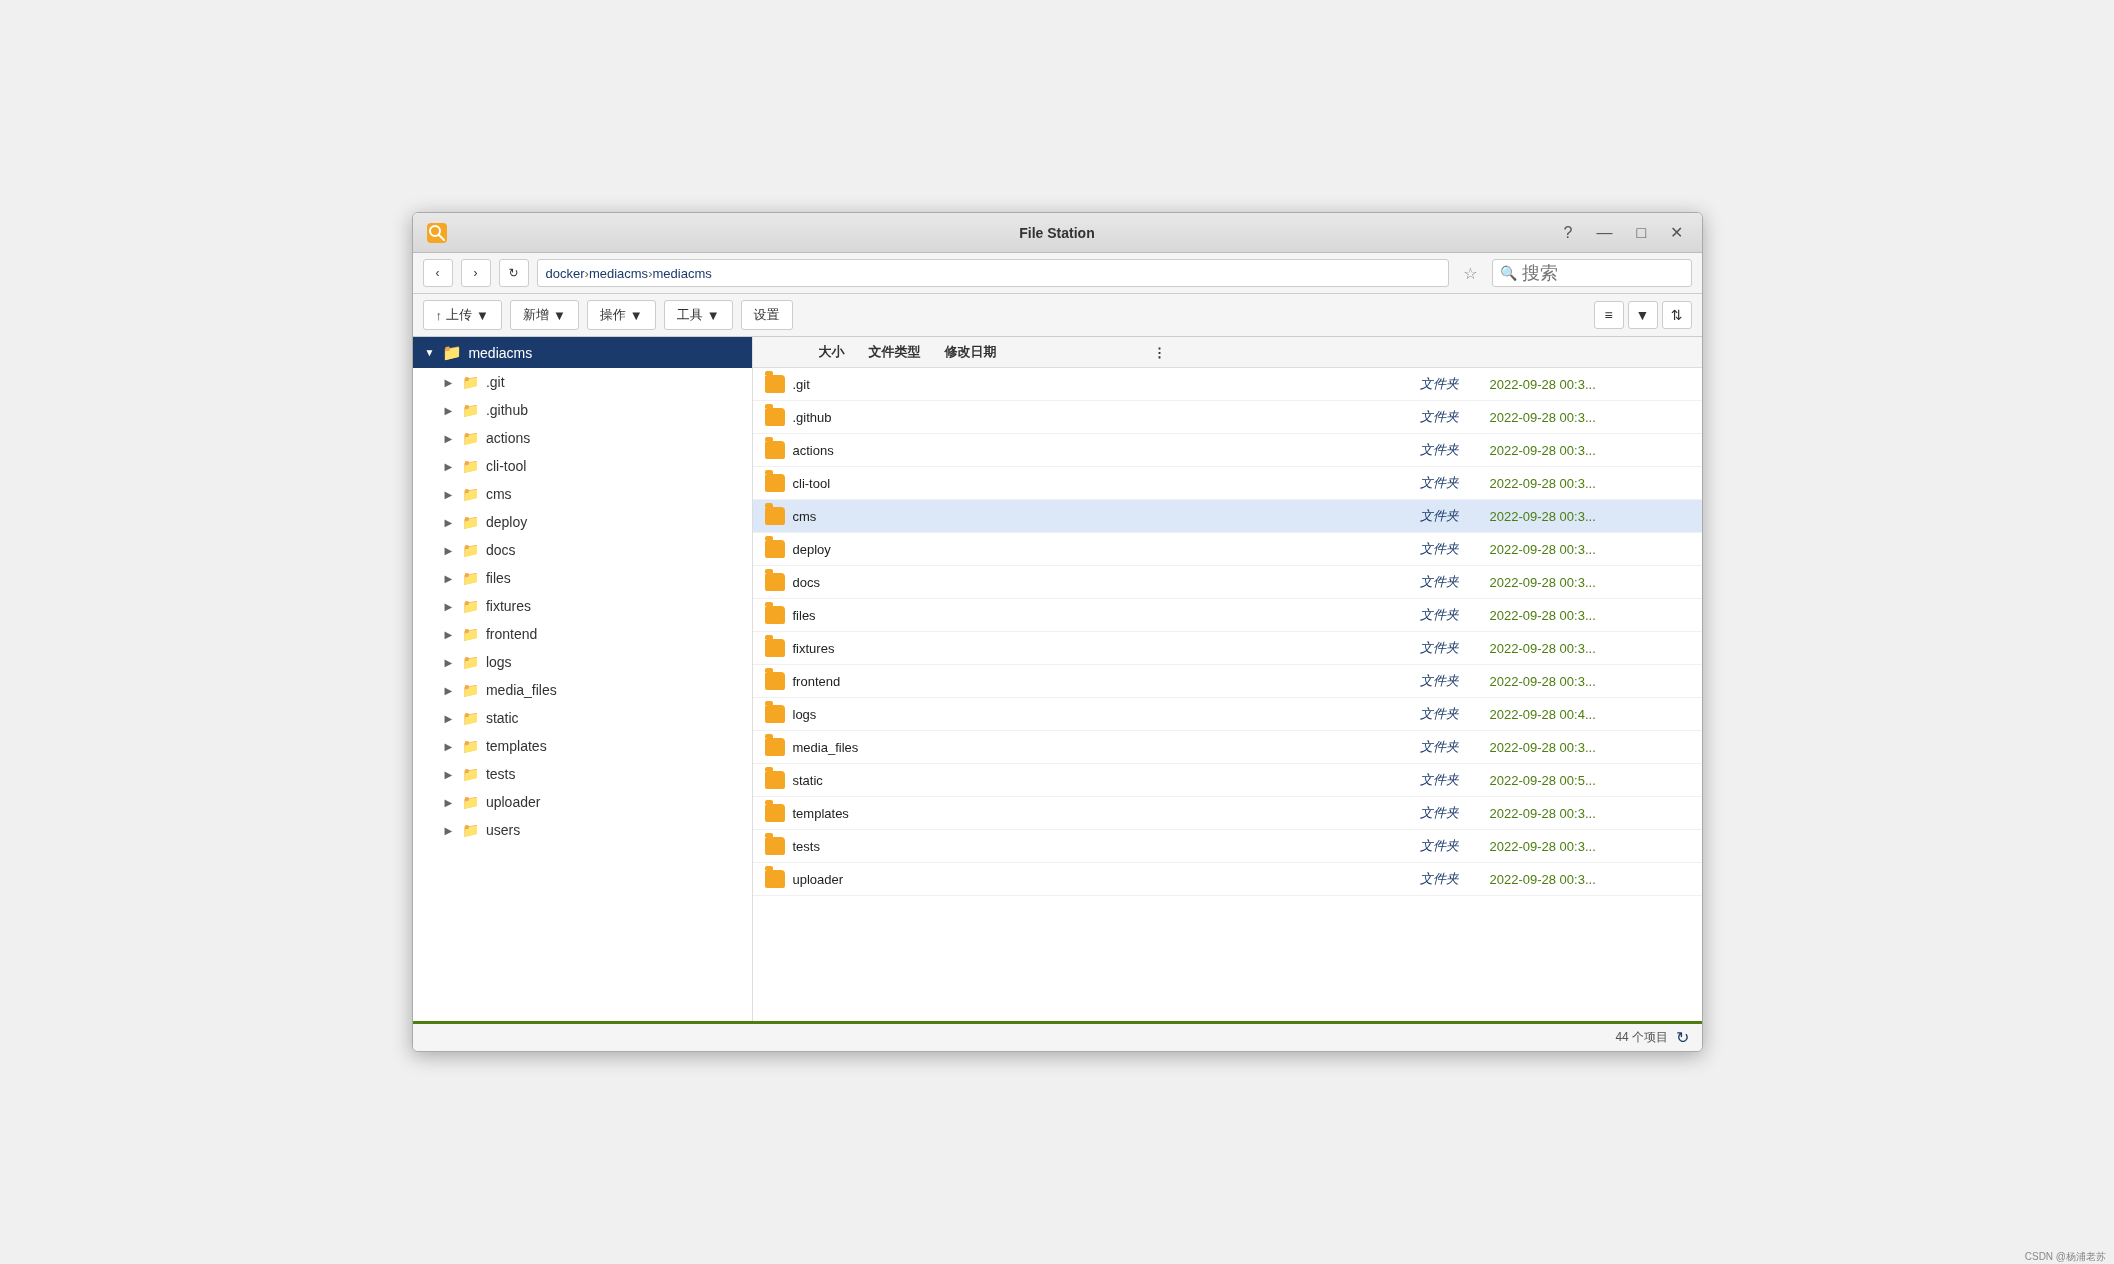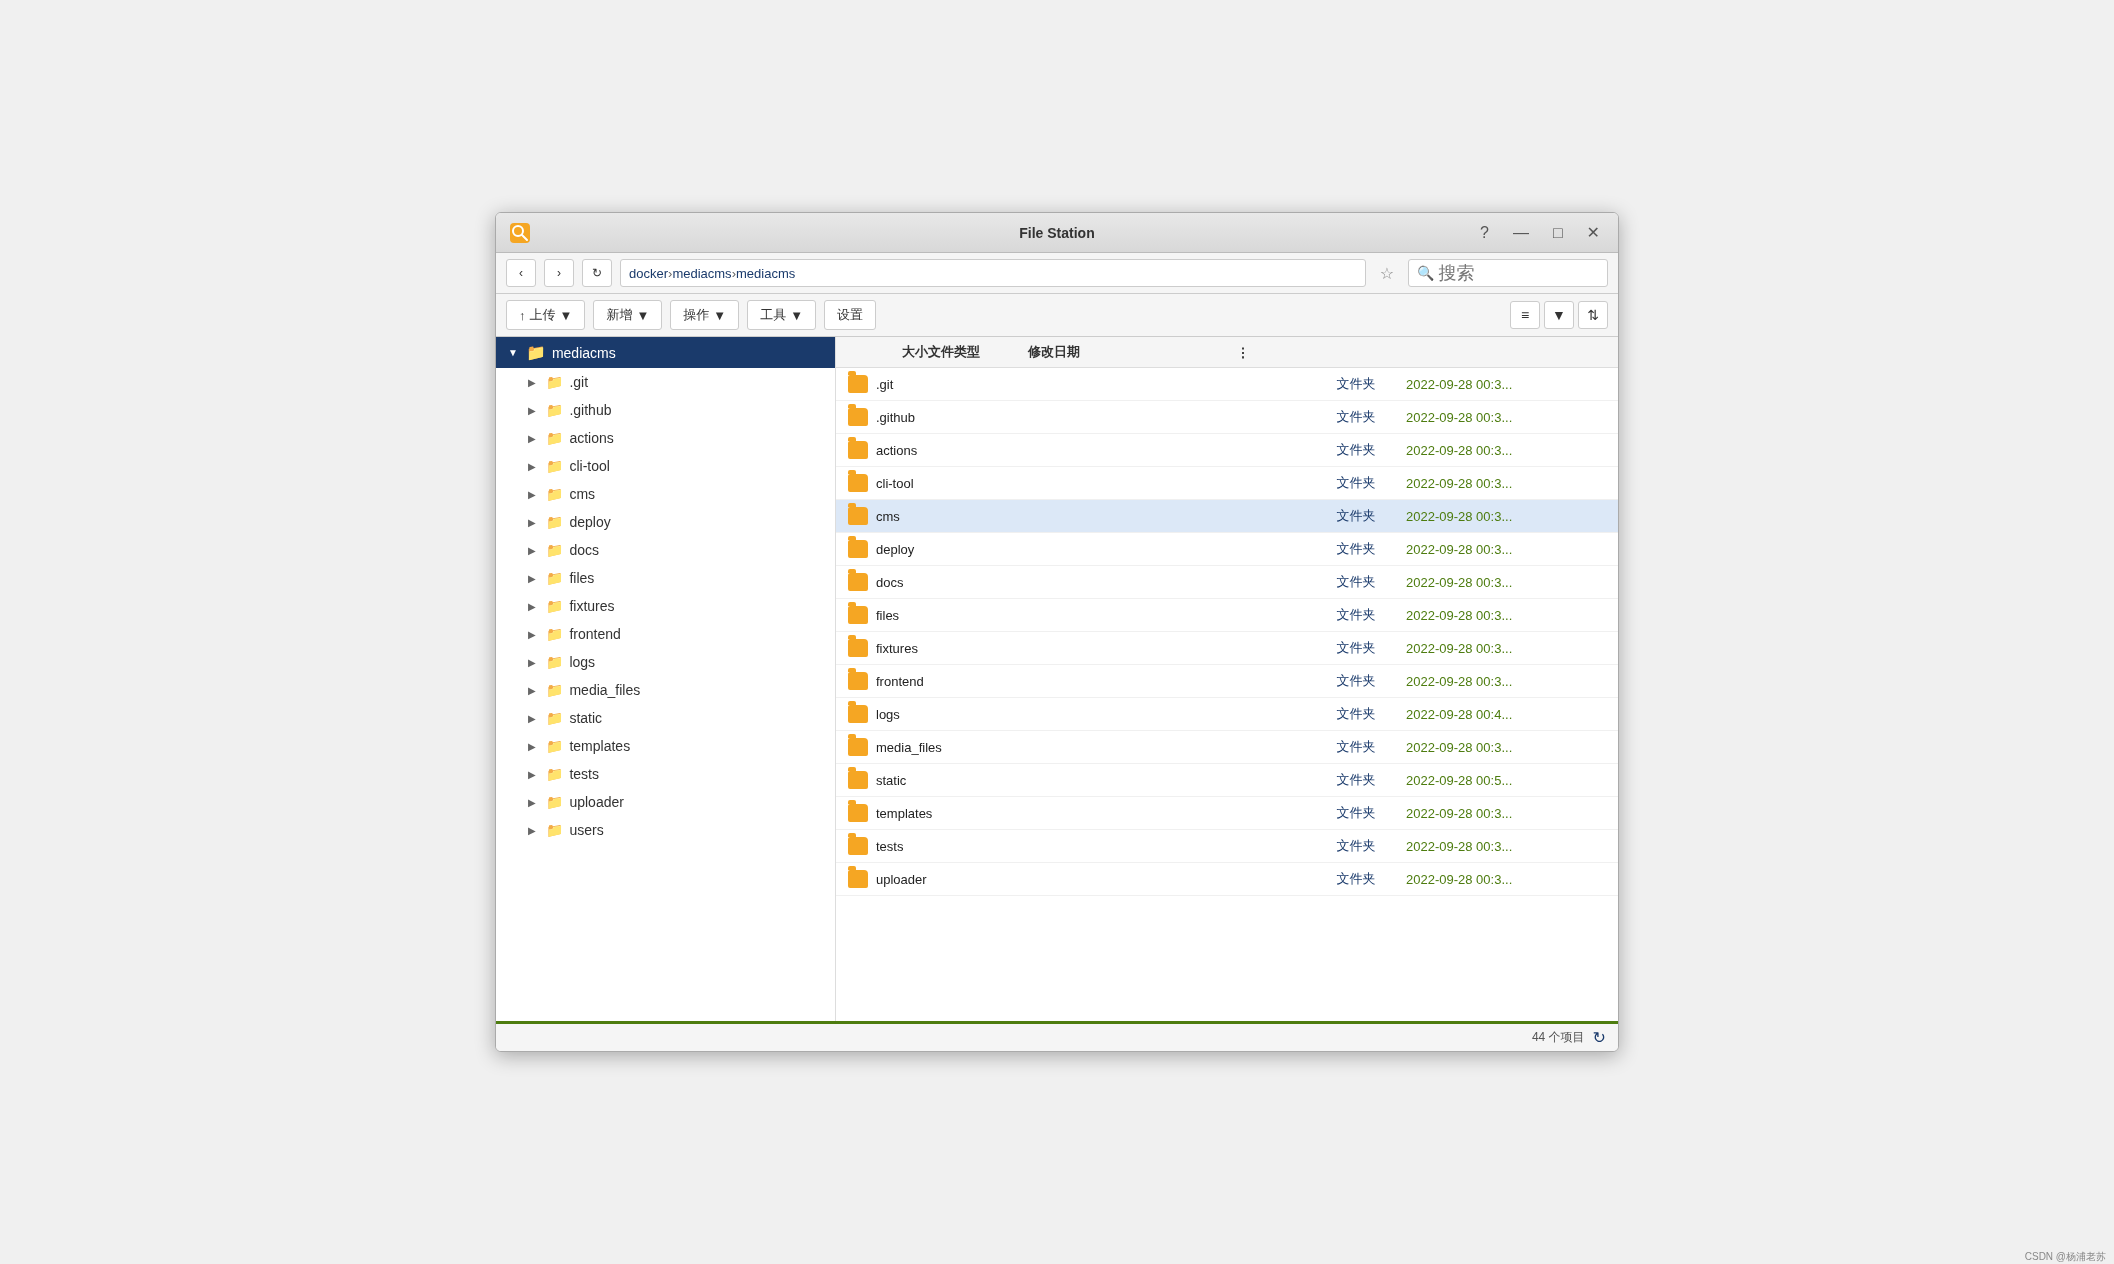--- a/index.html
+++ b/index.html
@@ -6,21 +6,21 @@
     body {
       font-family: "Microsoft YaHei", "PingFang SC", Arial, sans-serif;
       font-size: 14px;
       background: #f0f0f0;
       display: flex;
       justify-content: center;
       align-items: center;
       min-height: 100vh;
     }
     .window {
-      width: 1124px;
+      width: 1291px;
       height: 840px;
       background: #fff;
       border: 1px solid #aaa;
       border-radius: 6px;
       box-shadow: 0 4px 20px rgba(0,0,0,0.3);
       display: flex;
       flex-direction: column;
       overflow: hidden;
     }
     
@@ -214,36 +214,36 @@
       padding: 6px 12px;
       font-size: 13px;
       color: #333;
       font-weight: bold;
       position: sticky;
       top: 0;
       z-index: 10;
     }
     .filelist-header .col-name { flex: 1; display: flex; align-items: center; gap: 4px; }
     .filelist-header .col-size { width: 80px; text-align: right; }
-    .filelist-header .col-type { width: 100px; text-align: left; }
+    .filelist-header .col-type { width: 100px; text-align: center; }
     .filelist-header .col-date { width: 200px; text-align: left; }
     .filelist-header .col-more { width: 30px; text-align: center; }
     .filelist-row {
       display: flex;
       align-items: center;
       padding: 7px 12px;
       border-bottom: 1px solid #f0f0f0;
       font-size: 13px;
       color: #222;
       cursor: pointer;
     }
     .filelist-row.selected { background: #dce8f7; }
     .filelist-row .col-name { flex: 1; display: flex; align-items: center; gap: 8px; }
     .filelist-row .col-size { width: 80px; text-align: right; color: #666; }
-    .filelist-row .col-type { width: 100px; text-align: center; color: #1a3a6b; }
+    .filelist-row .col-type { width: 100px; text-align: center; color: #1a3a6b; font-style: italic; }
     .filelist-row .col-date { width: 200px; text-align: left; color: #4d7c0f; }
     .folder-icon-sm {
       width: 20px;
       height: 18px;
       background: #f5a623;
       border-radius: 2px 4px 2px 2px;
       position: relative;
       display: inline-block;
       flex-shrink: 0;
     }

